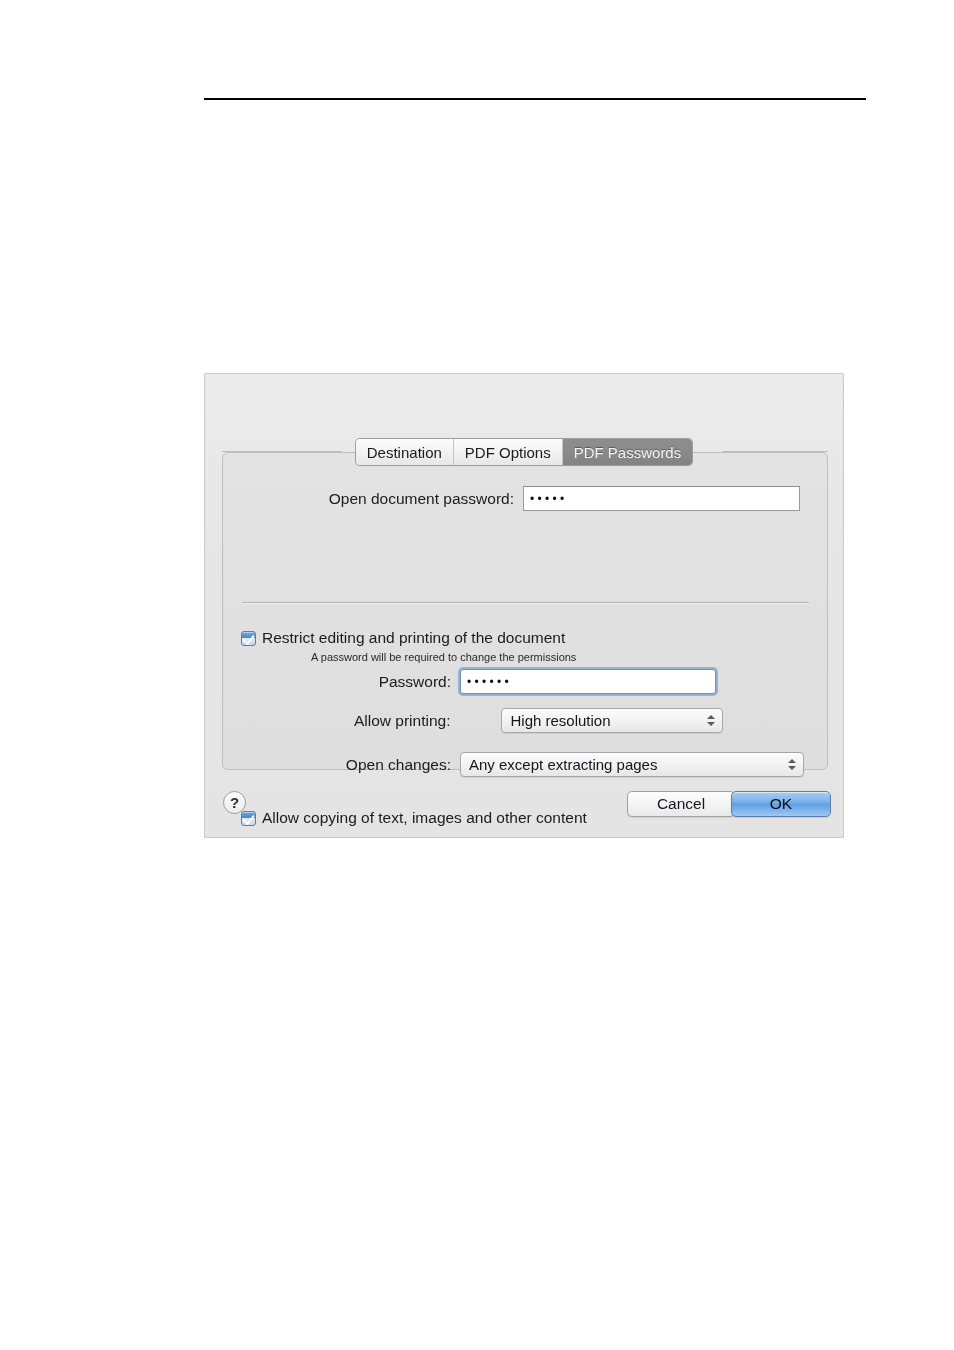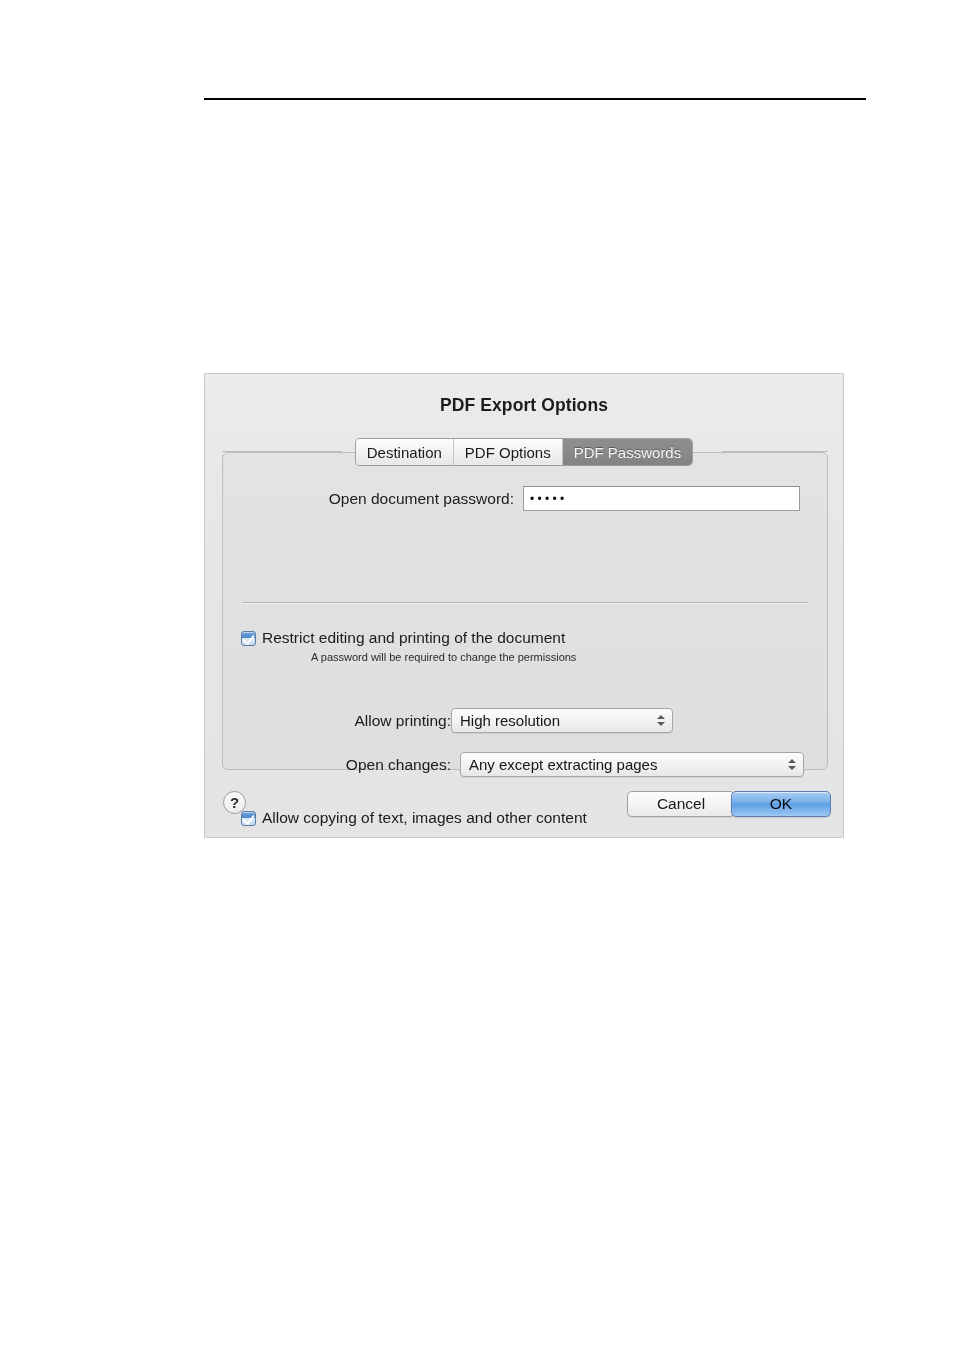--- a/index.html
+++ b/index.html
@@ -292,21 +292,20 @@
     box-shadow: 0 1px 1px rgba(0,0,0,0.12), inset 0 1px 0 rgba(255,255,255,0.6);
   }
 </style>
 </head>
 <body>
 
 <div class="page-rule"></div>
 
 <div class="dialog">
 
-  <div class="dialog-title">PDF Export Options</div>
 
   <div class="tab-rail-left" style="left:17px;  width:120px;"></div>
   <div class="tab-rail-right" style="left:517px; width:106px;"></div>
 
   <div class="tabbar">
     <div class="tabgroup">
       <div class="tab">
         <span>Destination</span>
       </div>
       <div class="tab">
@@ -328,24 +327,30 @@
     </div>
 
     <div class="separator"></div>
 
     <div class="checkrow" style="left:18px; top:176px;">
       <span class="checkbox"></span>
       <span class="check-label">Restrict editing and printing of the document</span>
     </div>
     <div class="sub-note" style="left:88px; top:198px;">A password will be required to change the permissions</div>
 
-
-    <div class="row" style="left:0px; top:255px; width:500px; justify-content:flex-start;">
+    <div class="row" style="left:0px; top:216px; width:500px; justify-content:flex-start;">
+      <div class="field-label" style="width:228px;">Password:</div>
+      <div class="textfield focused" style="width:256px; margin-left:9px;" placeholder="">
+        <span class="dots">••••••</span>
+      </div>
+    </div>
+
+    <div class="row" style="left:0px; top:255px; width:500px; justify-content:flex-start;gap:42px;">
       <div class="field-label" style="width:228px;">Allow printing:</div>
-      <div class="popup" style="width:222px; margin-left:0;">
+      <div class="popup" style="width:222px; margin-left:9px;">
         <span>High resolution</span>
         <span class="stepper">
           <i class="up"></i>
             <i class="down"></i>
         </span>
       </div>
     </div>
 
     <div class="row" style="left:0px; top:299px; width:588px; justify-content:flex-start;">
       <div class="field-label" style="width:228px;">Open changes:</div>

